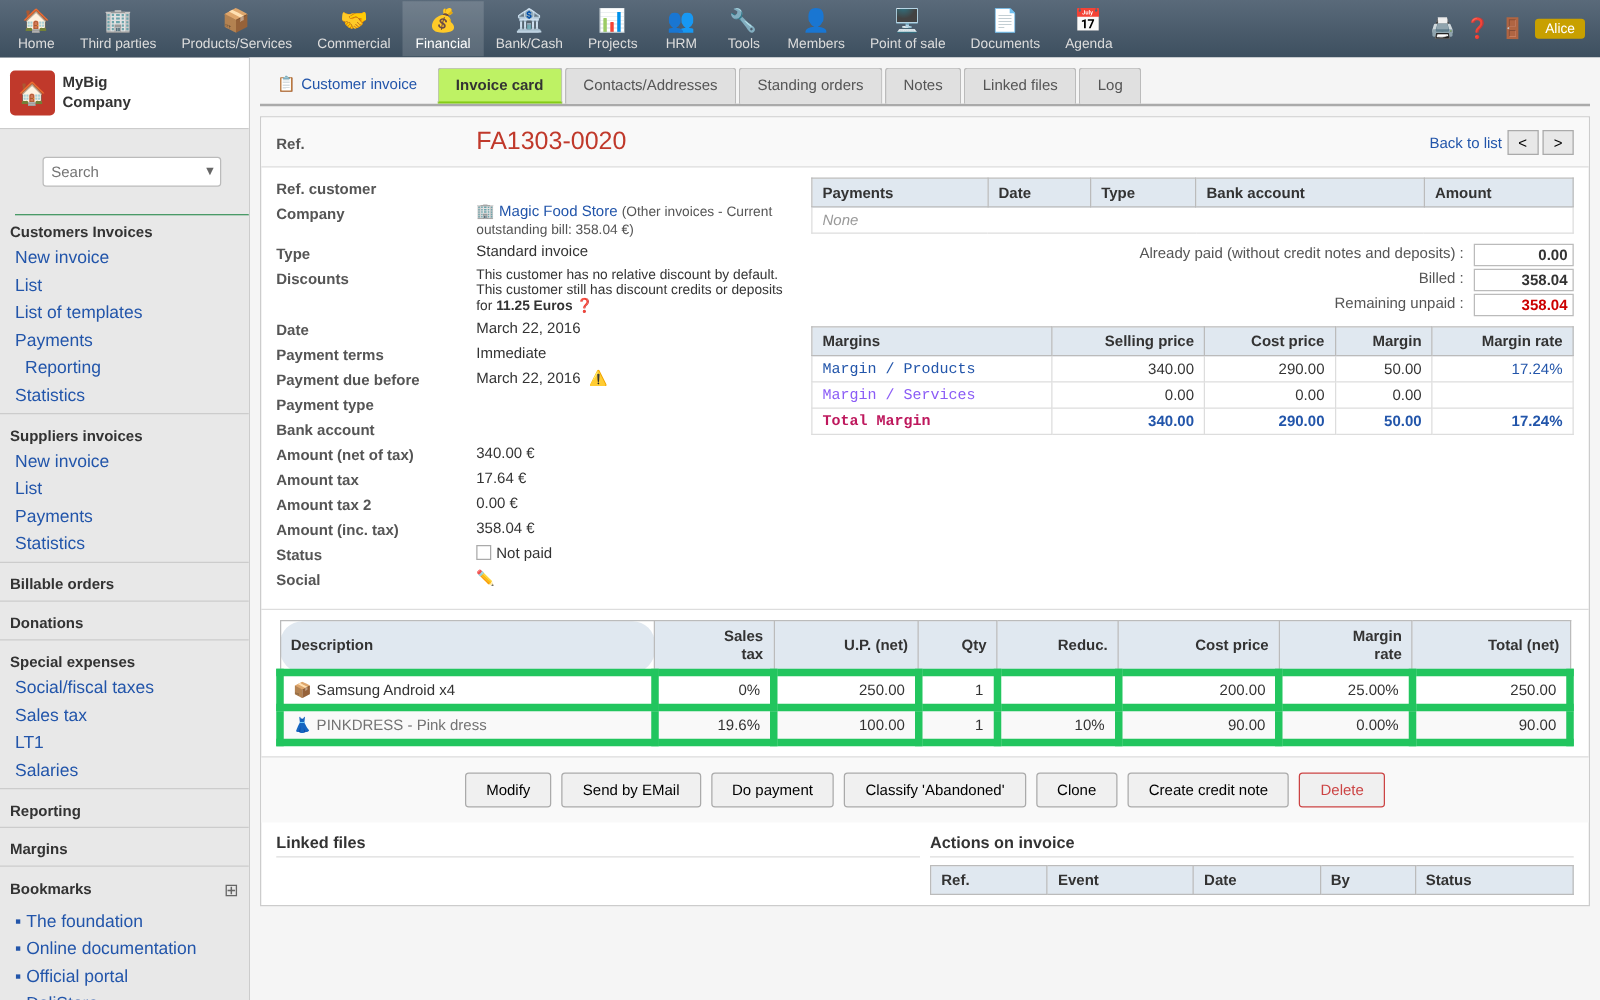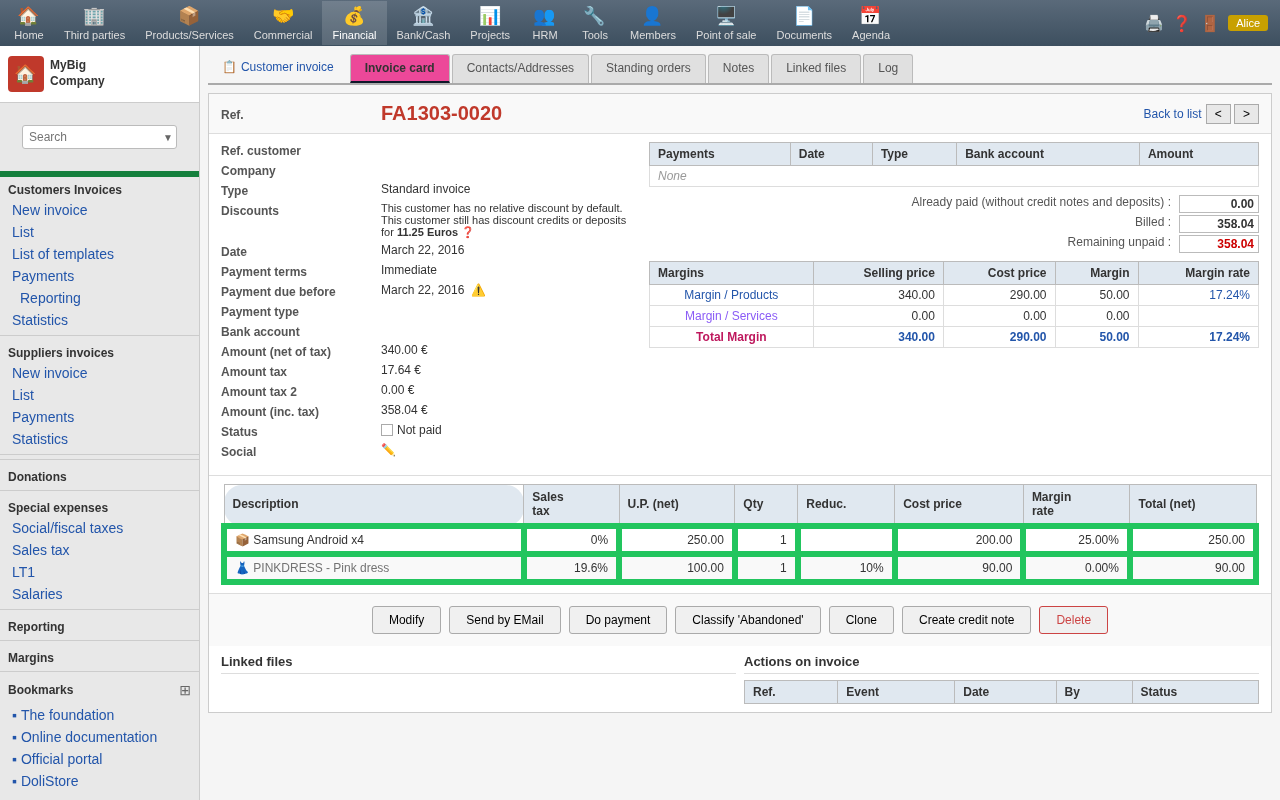--- a/index.html
+++ b/index.html
@@ -33,21 +33,21 @@
     }
     .sidebar-logo {
       display: flex; align-items: center; padding: 10px 8px; background: #fff;
       border-bottom: 1px solid #ccc; gap: 6px;
     }
     .logo-icon {
       width: 36px; height: 36px; background: #c0392b; border-radius: 4px;
       display: flex; align-items: center; justify-content: center; color: #fff; font-size: 18px;
     }
     .logo-text { font-size: 12px; font-weight: bold; color: #333; line-height: 1.3; }
-    .sidebar-search { padding: 22px; border-bottom: 6px solid #15803d; }
+    .sidebar-search { padding: 22px; border-bottom: 1px solid #15803d; margin-left: 12px; }
     .sidebar-search input {
       width: 100%; padding: 4px 6px; border: 1px solid #bbb; border-radius: 3px;
       font-size: 12px; background: #fff;
     }
     .sidebar-section-title {
       font-weight: bold; font-size: 12px; color: #333;
       padding: 6px 8px 2px; background: #e8e8e8;
     }
     .sidebar-item {
       padding: 3px 8px 3px 12px; cursor: pointer; font-size: 14px; color: #2255aa;
@@ -58,32 +58,32 @@
     
     .main { flex: 1; overflow-y: auto; background: #f5f5f5; padding: 8px; }
 
     
     .tabs { display: flex; border-bottom: 2px solid #aaa; margin-bottom: 8px; }
     .tab {
       padding: 6px 14px; cursor: pointer; font-size: 12px;
       border: 1px solid #bbb; border-bottom: none; background: #e0e0e0;
       margin-right: 2px; border-radius: 3px 3px 0 0; color: #555;
     }
-    .tab.active { background: #ec4899; font-weight: bold; color: #333; border-bottom: 2px solid #0f172a; }
+    .tab.active { background: #bef264; font-weight: bold; color: #333; border-bottom: 2px solid #84cc16; }
     .tab.link-tab { background: transparent; border: none; color: #2255aa; }
 
     
     .content-card { background: #fff; border: 1px solid #ccc; padding: 0; }
 
     
     .invoice-header {
       display: flex; align-items: center; padding: 8px 12px;
       border-bottom: 1px solid #ddd; background: #f9f9f9;
     }
-    .invoice-ref { font-size: 20px; font-weight: bold; color: #c0392b; flex: 1; }
+    .invoice-ref { font-size: 20px; font-weight: normal; color: #c0392b; flex: 1; }
     .back-to-list { color: #2255aa; font-size: 12px; cursor: pointer; margin-right: 4px; }
     .nav-arrows button {
       padding: 2px 8px; border: 1px solid #aaa; background: #e8e8e8;
       cursor: pointer; font-size: 12px;
     }
     .form-row { display: flex; margin-bottom: 4px; align-items: flex-start; }
     .form-label { width: 160px; font-weight: bold; font-size: 12px; color: #555; padding-top: 2px; }
     .form-value { flex: 1; font-size: 12px; color: #333; }
     .form-value a { color: #2255aa; text-decoration: none; }
     .warning-icon { color: #cc8800; margin-left: 4px; }
@@ -113,36 +113,36 @@
     }
 
     
     .margins-table { width: 100%; border-collapse: collapse; font-size: 12px; margin-top: 8px; }
     .margins-table th {
       background: #e0e8f0; border: 1px solid #bbb; padding: 4px 8px;
       font-weight: bold; text-align: right;
     }
     .margins-table th:first-child { text-align: left; }
     .margins-table td { border: 1px solid #ddd; padding: 3px 8px; text-align: right; }
-    .margins-table td:first-child { text-align: center; color: #2255aa; cursor: pointer; }
+    .margins-table td:first-child { text-align: left; color: #2255aa; cursor: pointer; font-family: Liberation Mono, monospace; }
     .margins-table tr.total-row td { font-weight: bold; color: #2255aa; }
     .margins-table tr.total-row td:first-child { color: #2255aa; }
 
     
     .status-badge {
       display: inline-flex; align-items: center; gap: 4px; font-size: 12px;
     }
     .status-square { width: 12px; height: 12px; background: #fff; border: 1px solid #aaa; display: inline-block; }
 
     
     .products-section { padding: 8px 12px; border-top: 1px solid #ddd; margin-top: 4px; }
     .products-table { width: 100%; border-collapse: collapse; font-size: 12px; }
     .products-table th {
       background: #e0e8f0; border: 1px solid #bbb; padding: 5px 8px;
-      font-weight: bold; text-align: left;
+      font-weight: bold; text-align: right;
     }
     .products-table th:first-child { text-align: left; border-radius: 18px; }
     .products-table td { border: 6px solid #22c55e; padding: 4px 8px; text-align: right; }
     .products-table td:first-child { text-align: left; }
     .products-table tr:nth-child(even) { background: #f9f9f9; }
     .product-link { color: #737373; text-decoration: none; text-align: center; }
 
     
     .action-buttons {
       display: flex; justify-content: center; gap: 8px;
@@ -254,20 +254,21 @@
     <div class="sidebar-item">Statistics</div>
 
     <div class="sidebar-divider"></div>
     <div class="sidebar-section-title">Suppliers invoices</div>
     <div class="sidebar-item">New invoice</div>
     <div class="sidebar-item">List</div>
     <div class="sidebar-item">Payments</div>
     <div class="sidebar-item">Statistics</div>
 
     <div class="sidebar-divider"></div>
+    <div class="sidebar-section-title">Billable orders</div>
 
     <div class="sidebar-divider"></div>
     <div class="sidebar-section-title">Donations</div>
 
     <div class="sidebar-divider"></div>
     <div class="sidebar-section-title">Special expenses</div>
     <div class="sidebar-item">Social/fiscal taxes</div>
     <div class="sidebar-item">Sales tax</div>
     <div class="sidebar-item">LT1</div>
     <div class="sidebar-item">Salaries</div>
@@ -326,20 +327,25 @@
       <div class="two-col">
         <div class="left-col">
 
           <div class="form-row">
             <div class="form-label">Ref. customer</div>
             <div class="form-value"></div>
           </div>
 
           <div class="form-row">
             <div class="form-label">Company</div>
+            <div class="form-value">
+              <span>🏢</span>
+              <a>Magic Food Store</a>
+              <span style="font-size:11px;color:#555;"> (Other invoices - Current outstanding bill: 358.04 €)</span>
+            </div>
           </div>
 
           <div class="form-row">
             <div class="form-label">Type</div>
             <div class="form-value">Standard invoice</div>
           </div>
 
           <div class="form-row">
             <div class="form-label">Discounts</div>
             <div class="form-value discount-text">

